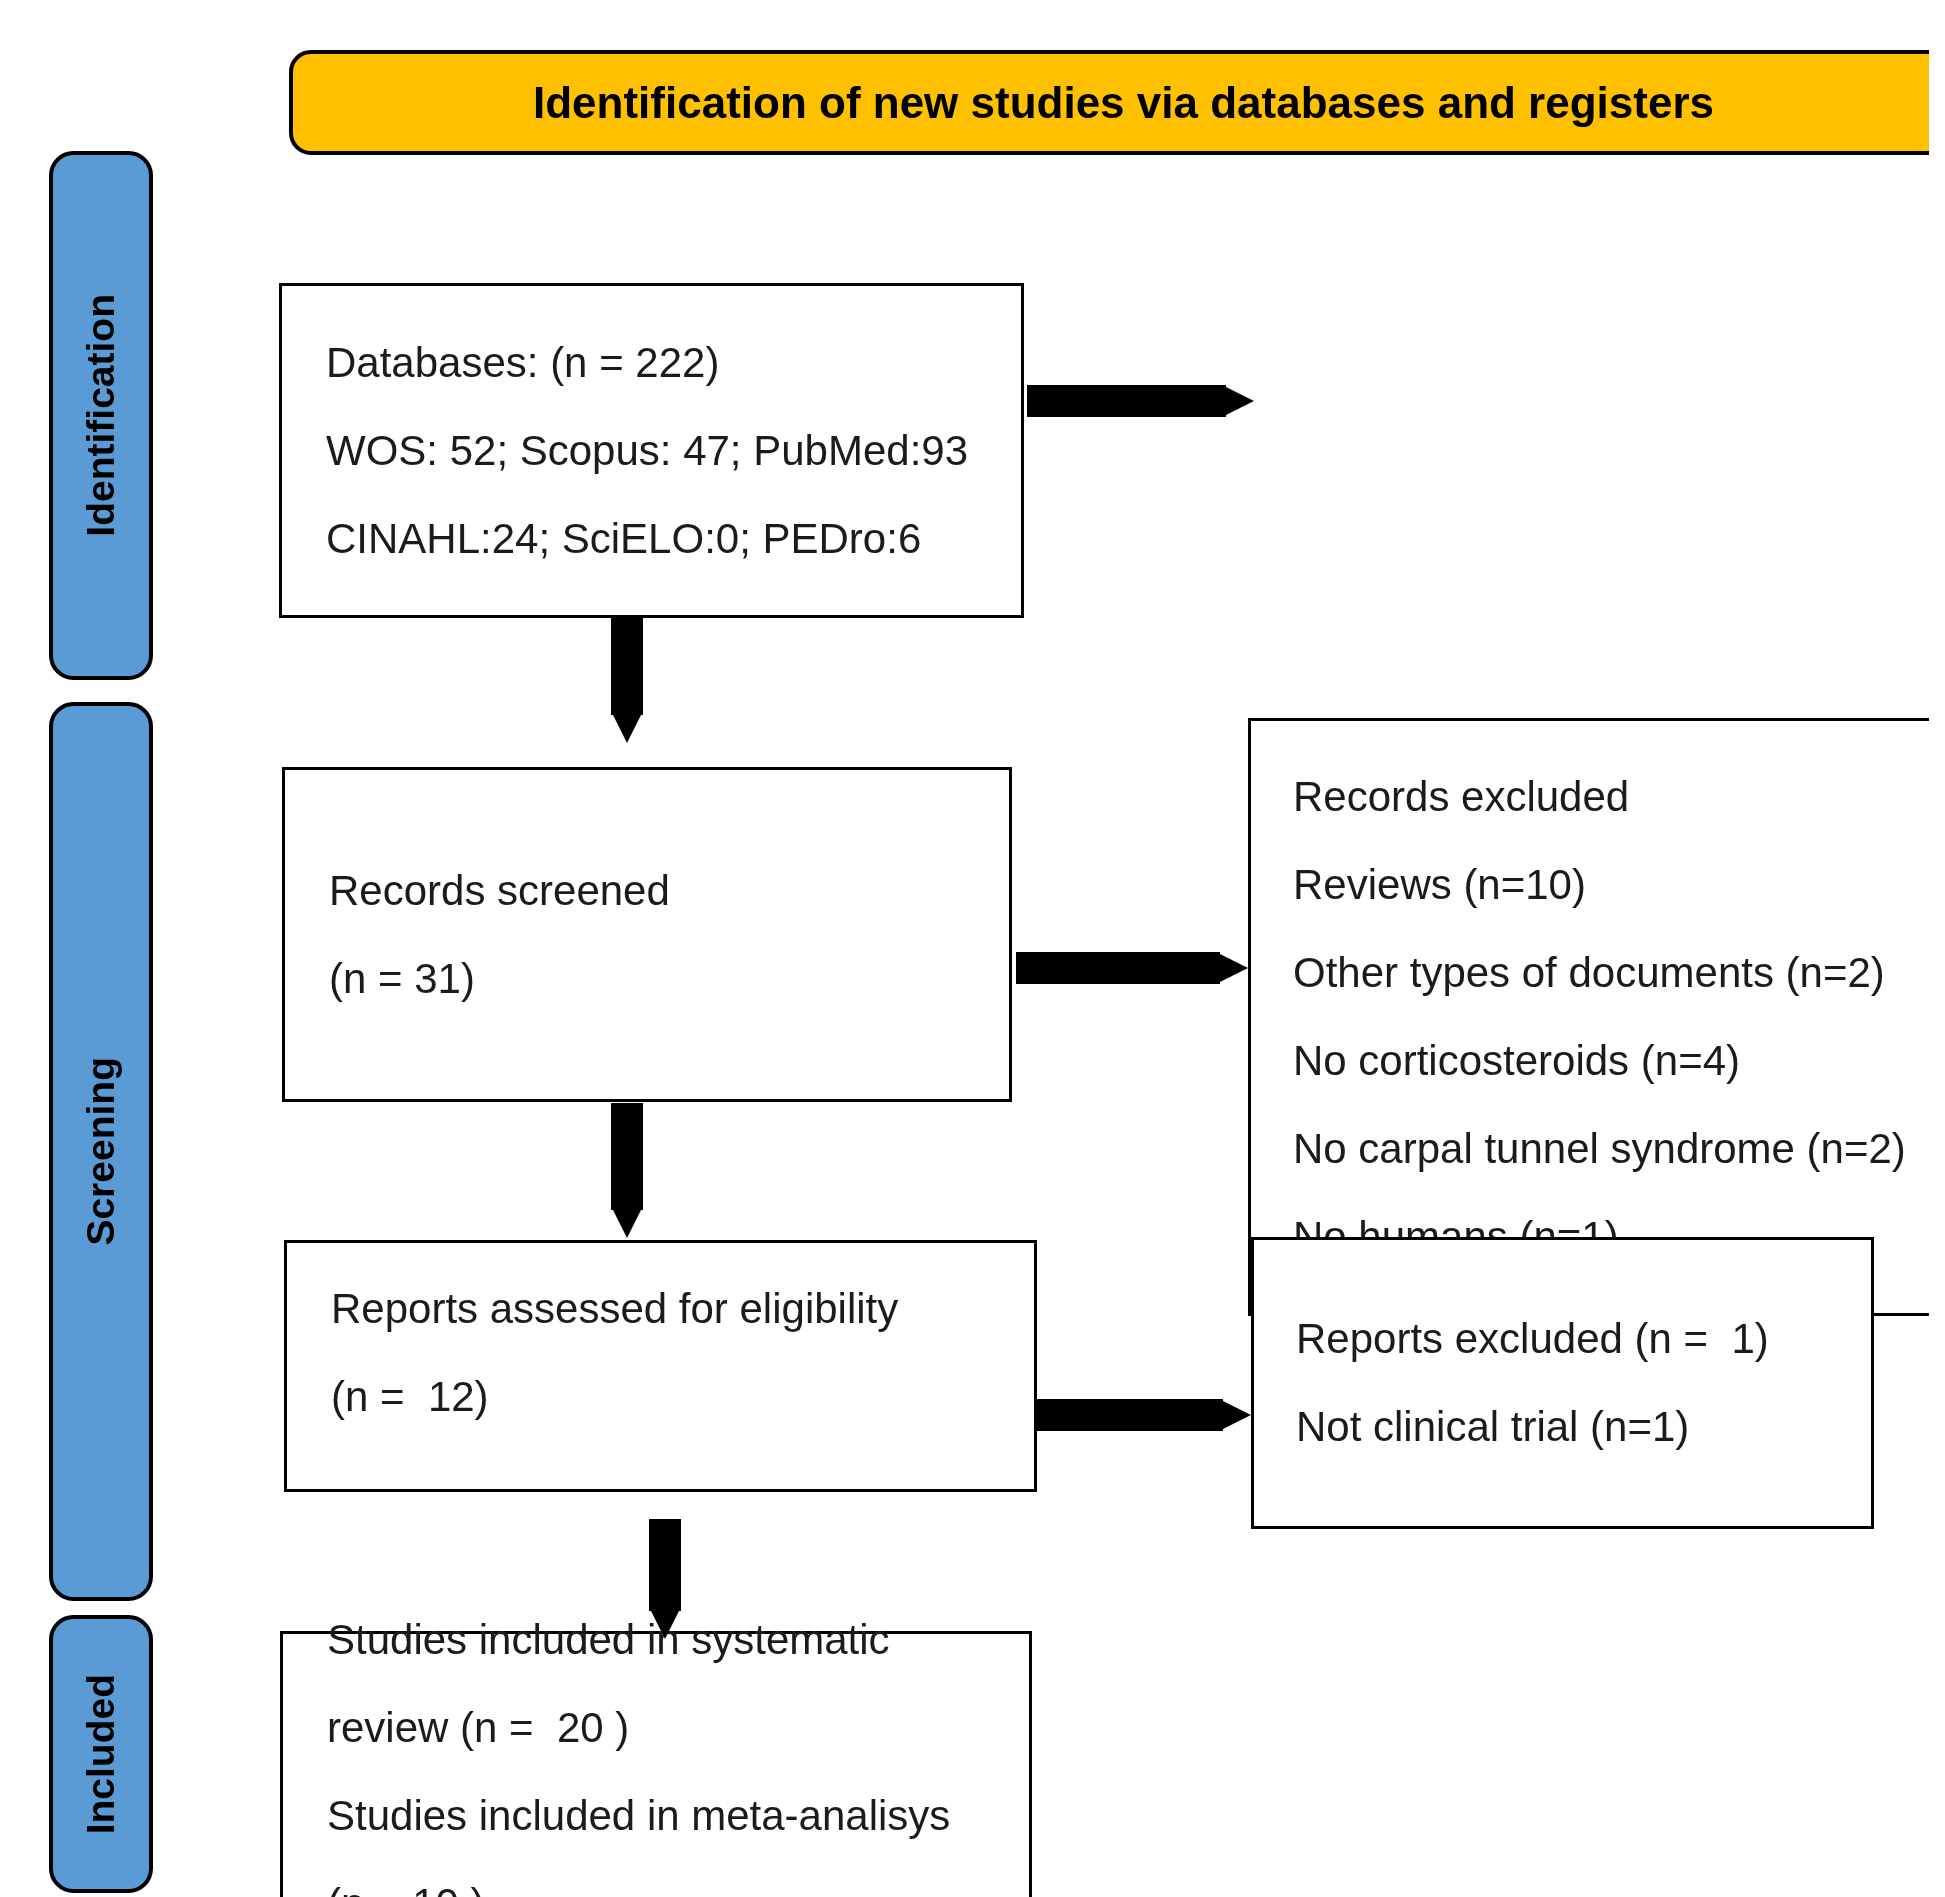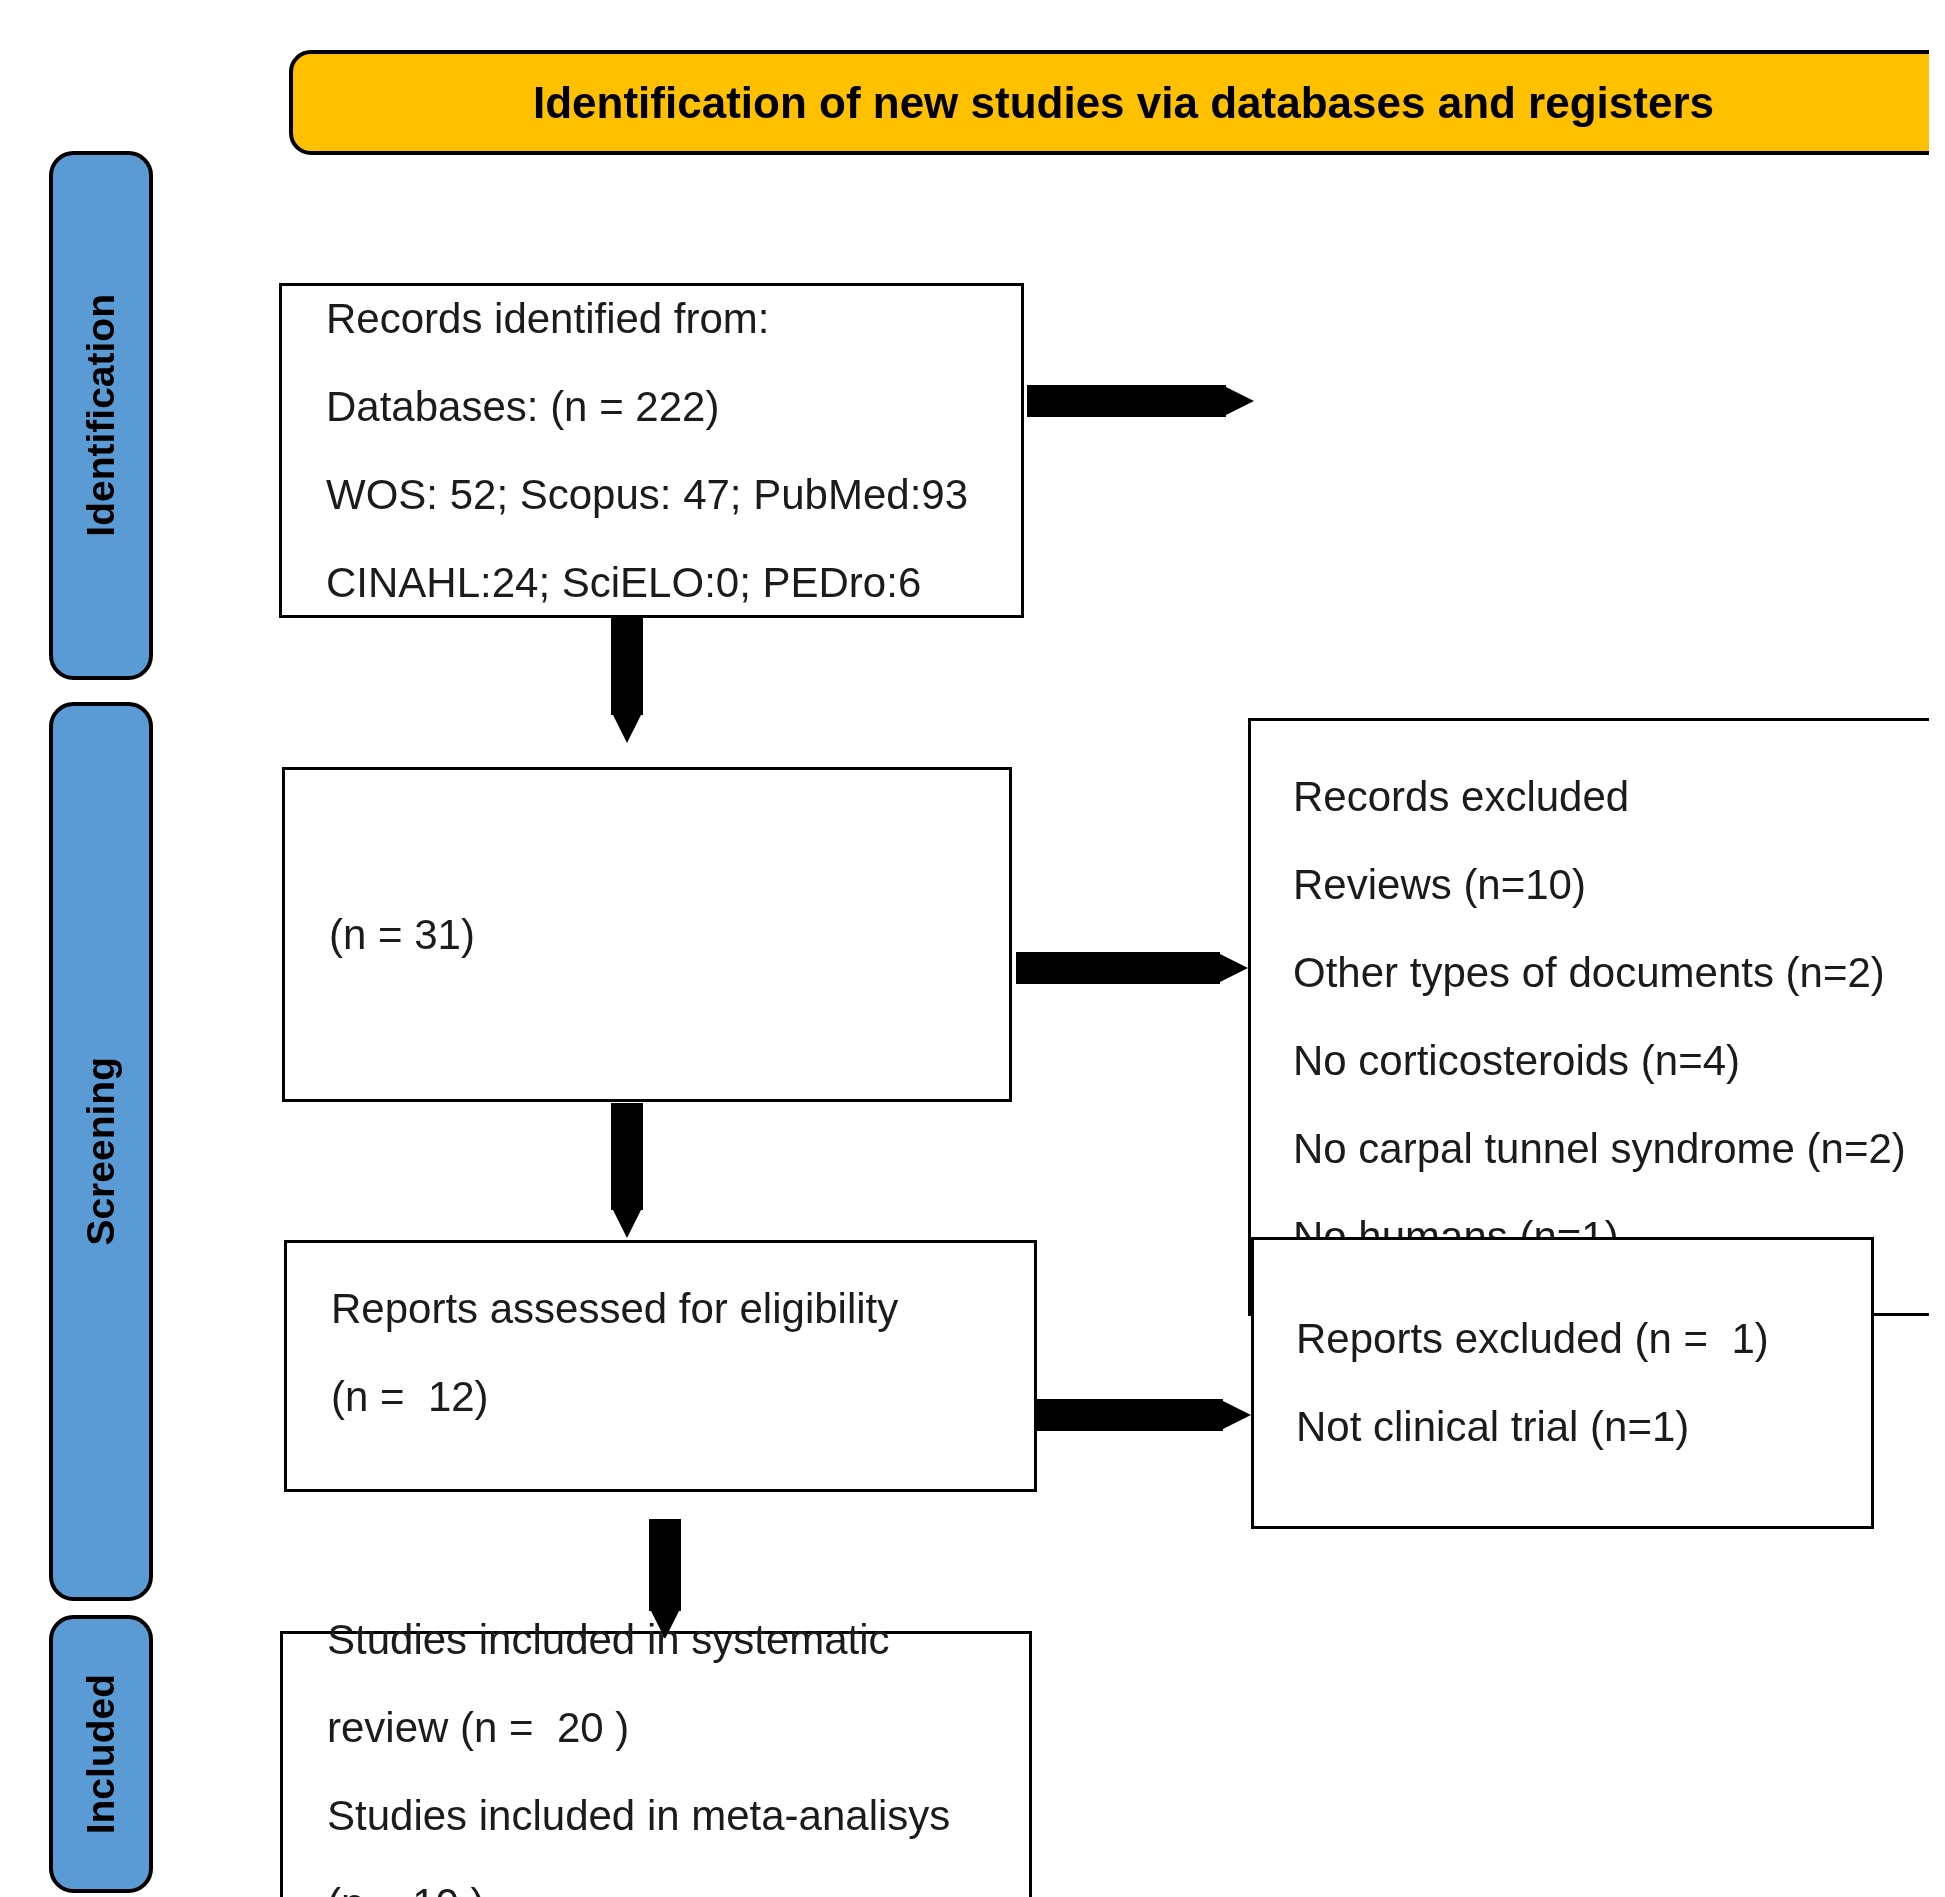--- a/index.html
+++ b/index.html
@@ -114,28 +114,28 @@
     <span class="stage-label">Identification</span>
   </div>
   <div class="stage-tab tab-screening">
     <span class="stage-label">Screening</span>
   </div>
   <div class="stage-tab tab-included">
     <span class="stage-label">Included</span>
   </div>
 
   <div class="fbox pad-l box-records-identified">
-    <div class="bline">Records identified from:</div>
     <div class="bline">Databases: (n = 222)</div>
     <div class="bline">WOS: 52; Scopus: 47; PubMed:93</div>
     <div class="bline">CINAHL:24; SciELO:0; PEDro:6</div>
   </div>
 
 
   <div class="fbox pad-l box-records-screened">
+    <div class="bline">Records screened</div>
     <div class="bline">(n = 31)</div>
   </div>
 
   <div class="fbox pad-r box-records-excluded">
     <div class="bline">Records excluded</div>
     <div class="bline">Reviews (n=10)</div>
     <div class="bline">Other types of documents (n=2)</div>
     <div class="bline">No corticosteroids (n=4)</div>
     <div class="bline">No carpal tunnel syndrome (n=2)</div>
     <div class="bline">No humans (n=1)</div>

